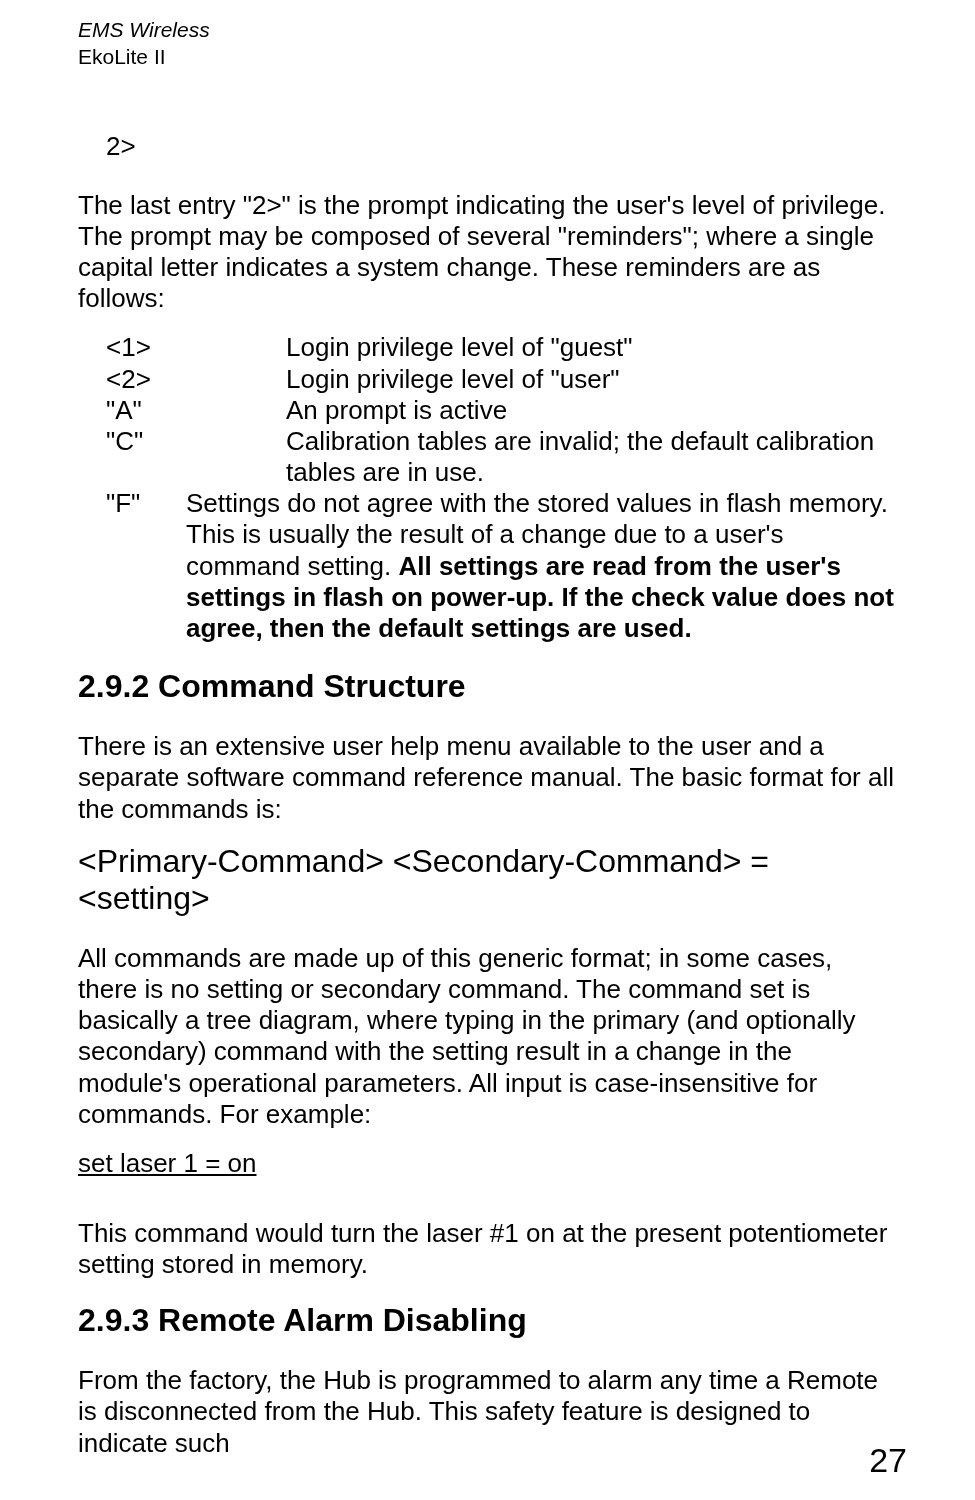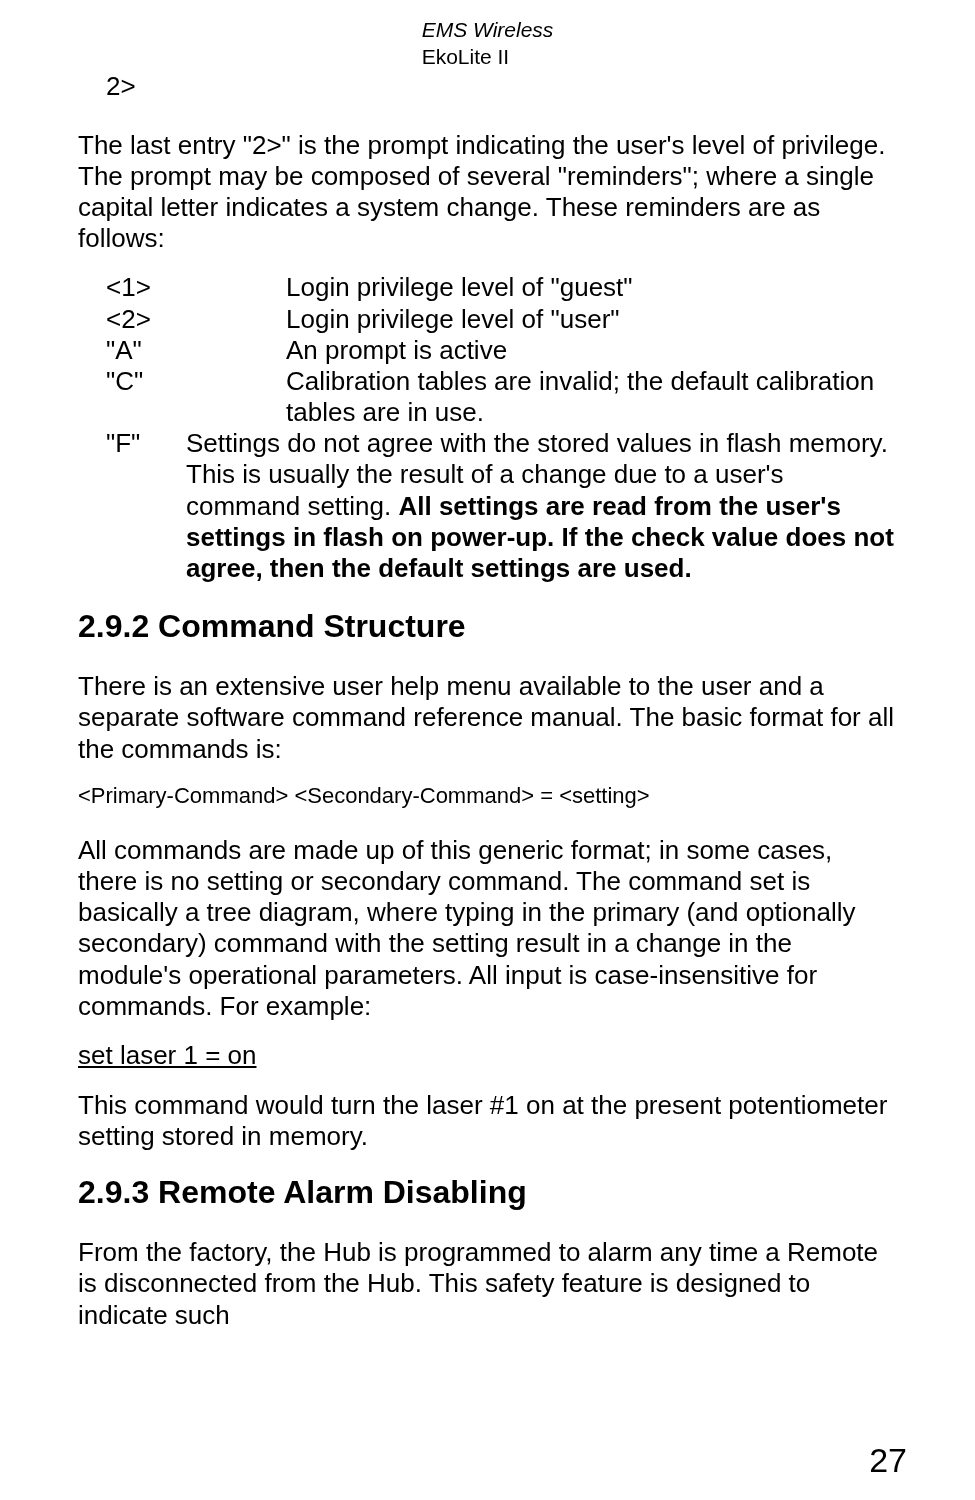--- a/index.html
+++ b/index.html
@@ -10,21 +10,22 @@
     body {
       font-family: Arial, Helvetica, sans-serif;
       background: #ffffff;
       width: 975px;
       height: 1500px;
       padding: 16px 78px 20px 78px;
       position: relative;
     }
     .header {
       display: flex;
-      justify-content: center;
+      justify-content: space-between;
+      margin-bottom: 60px;
     }
     .header-left {
       font-style: italic;
       font-size: 21px;
       line-height: 1.3;
     }
     .header-left .line2 {
       font-style: normal;
     }
     .header-right {
@@ -72,27 +73,27 @@
     .bold {
       font-weight: bold;
     }
     .section-heading {
       font-size: 32px;
       font-weight: bold;
       margin-top: 22px;
       margin-bottom: 26px;
     }
     .command-format {
-      font-size: 22px;
+      font-size: 32px;
       margin-bottom: 26px;
     }
     .underline {
       text-decoration: underline;
       font-size: 26px;
-      margin-bottom: 19px;
+      margin-bottom: 39px;
     }
     .page-number {
       position: absolute;
       bottom: 20px;
       right: 68px;
       font-size: 34px;
     }
   </style>
 </head>
 <body>

